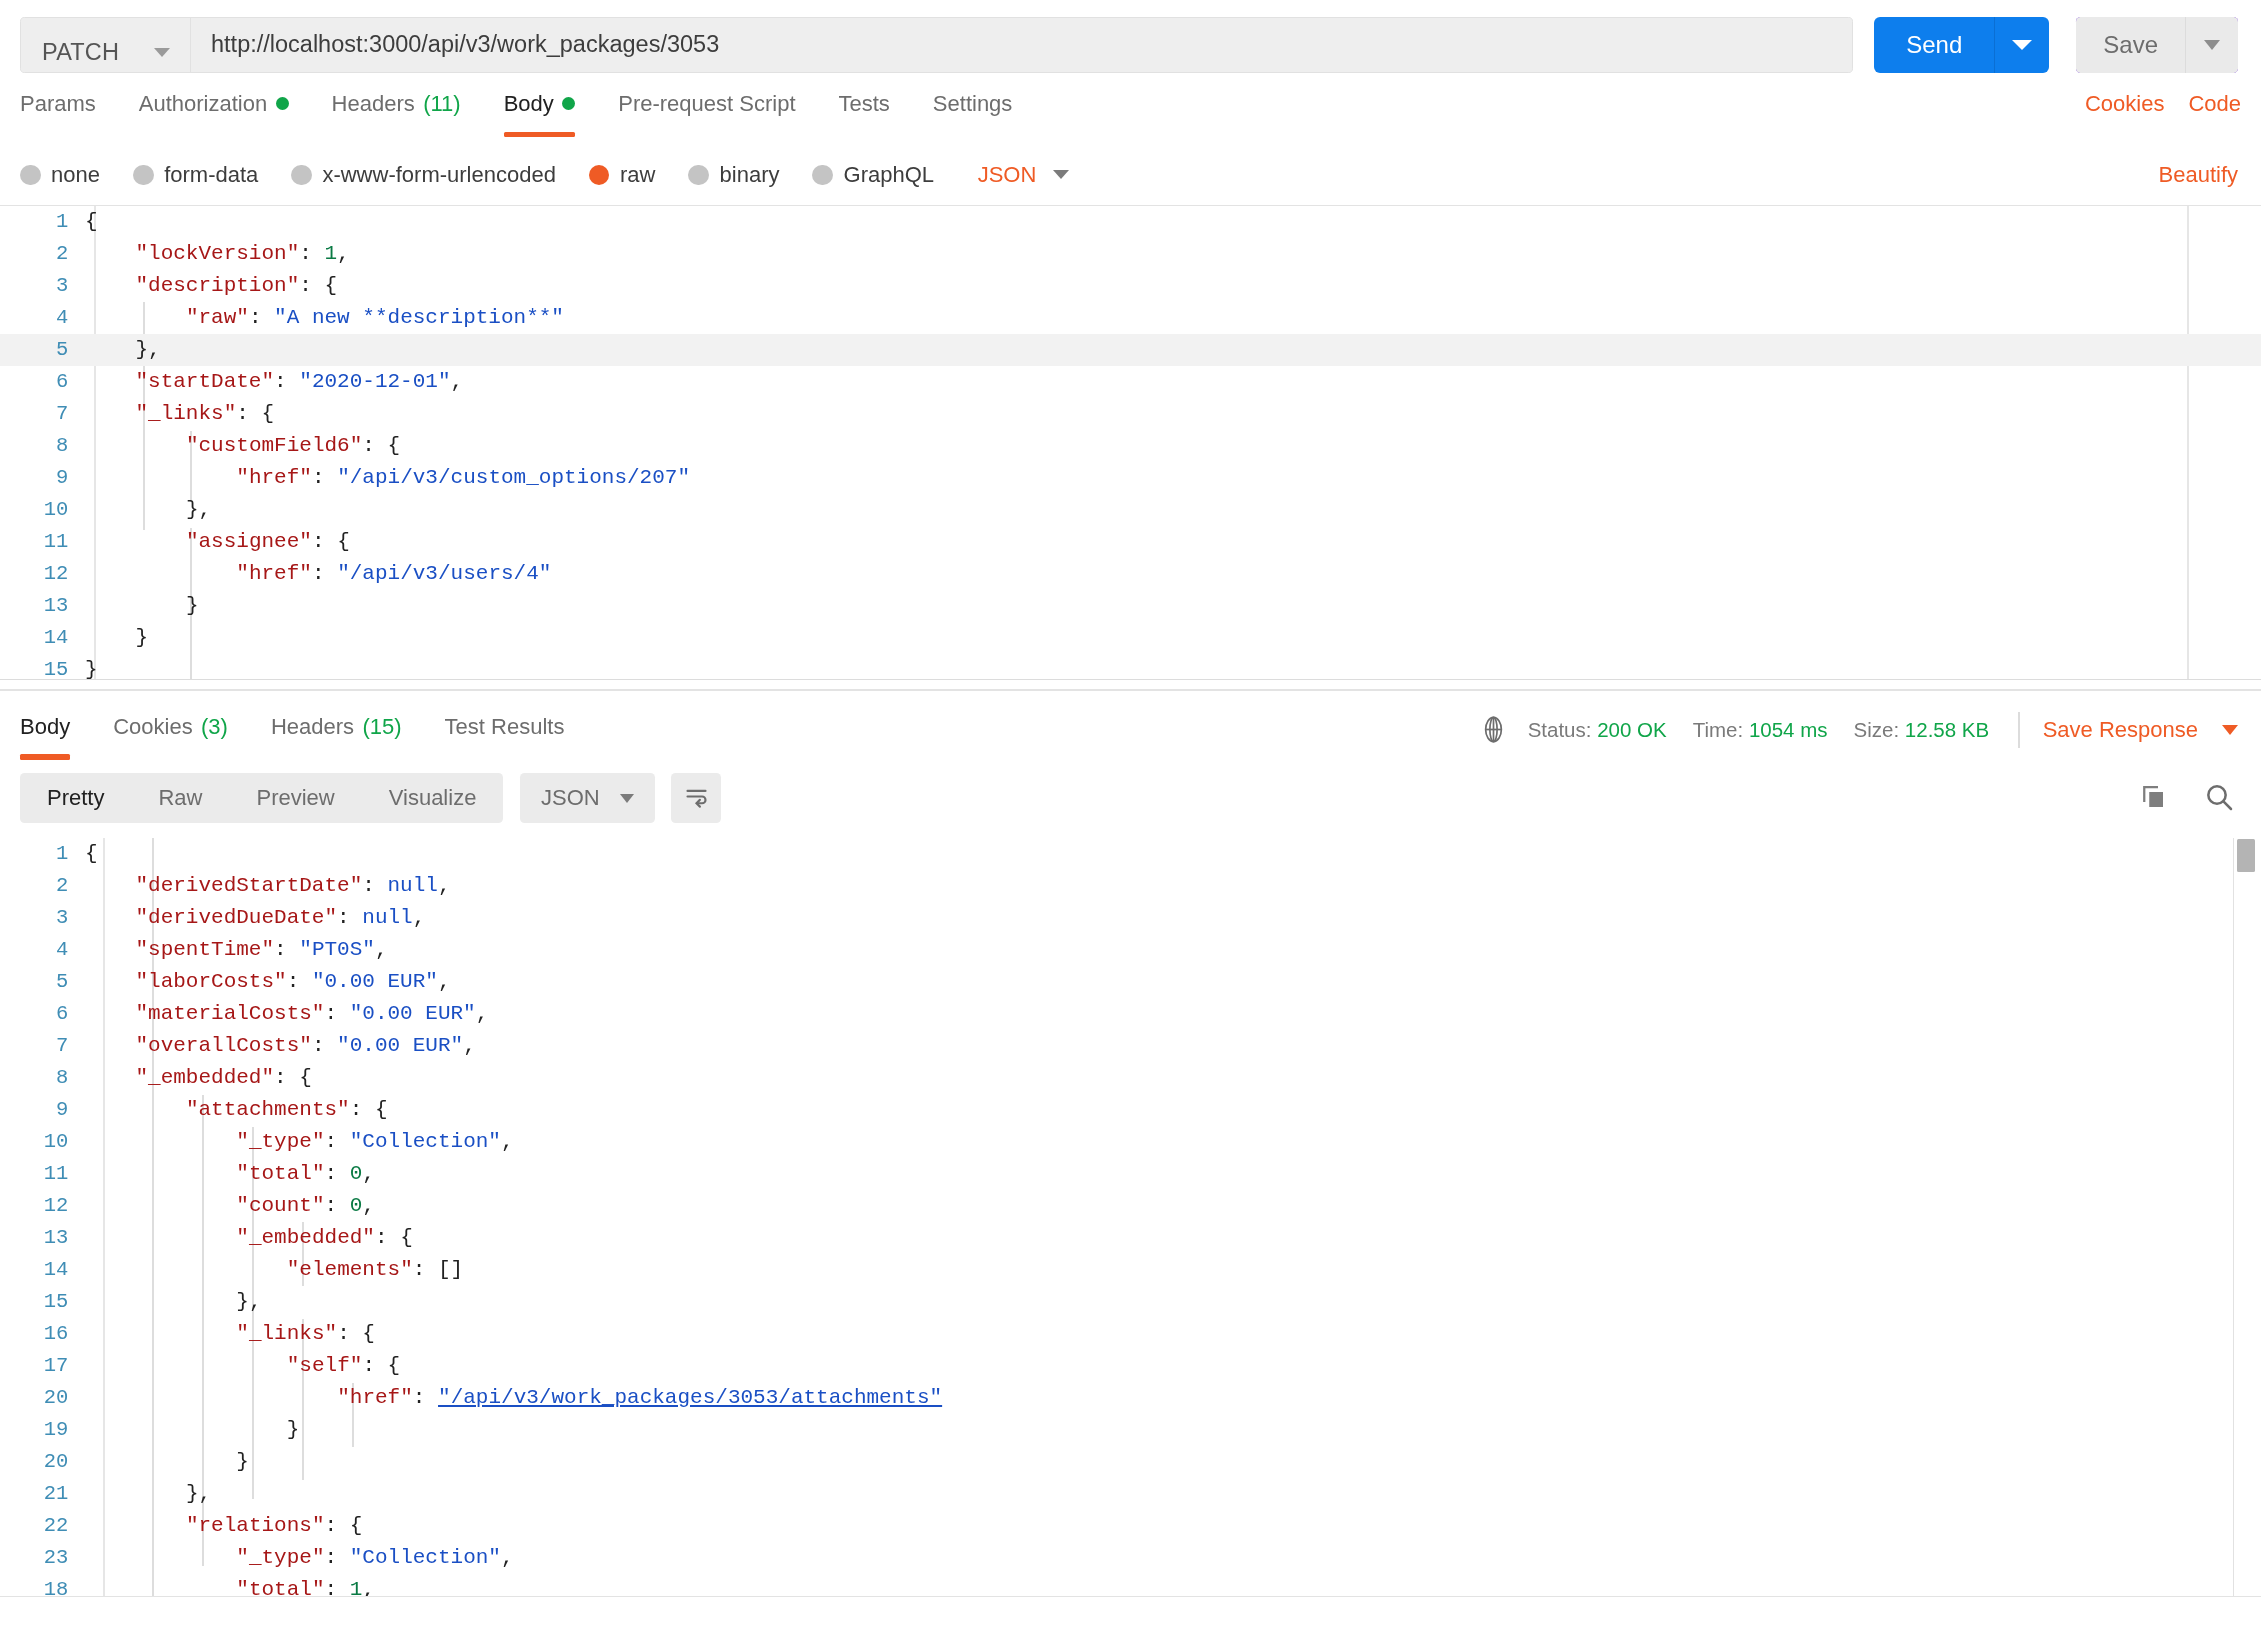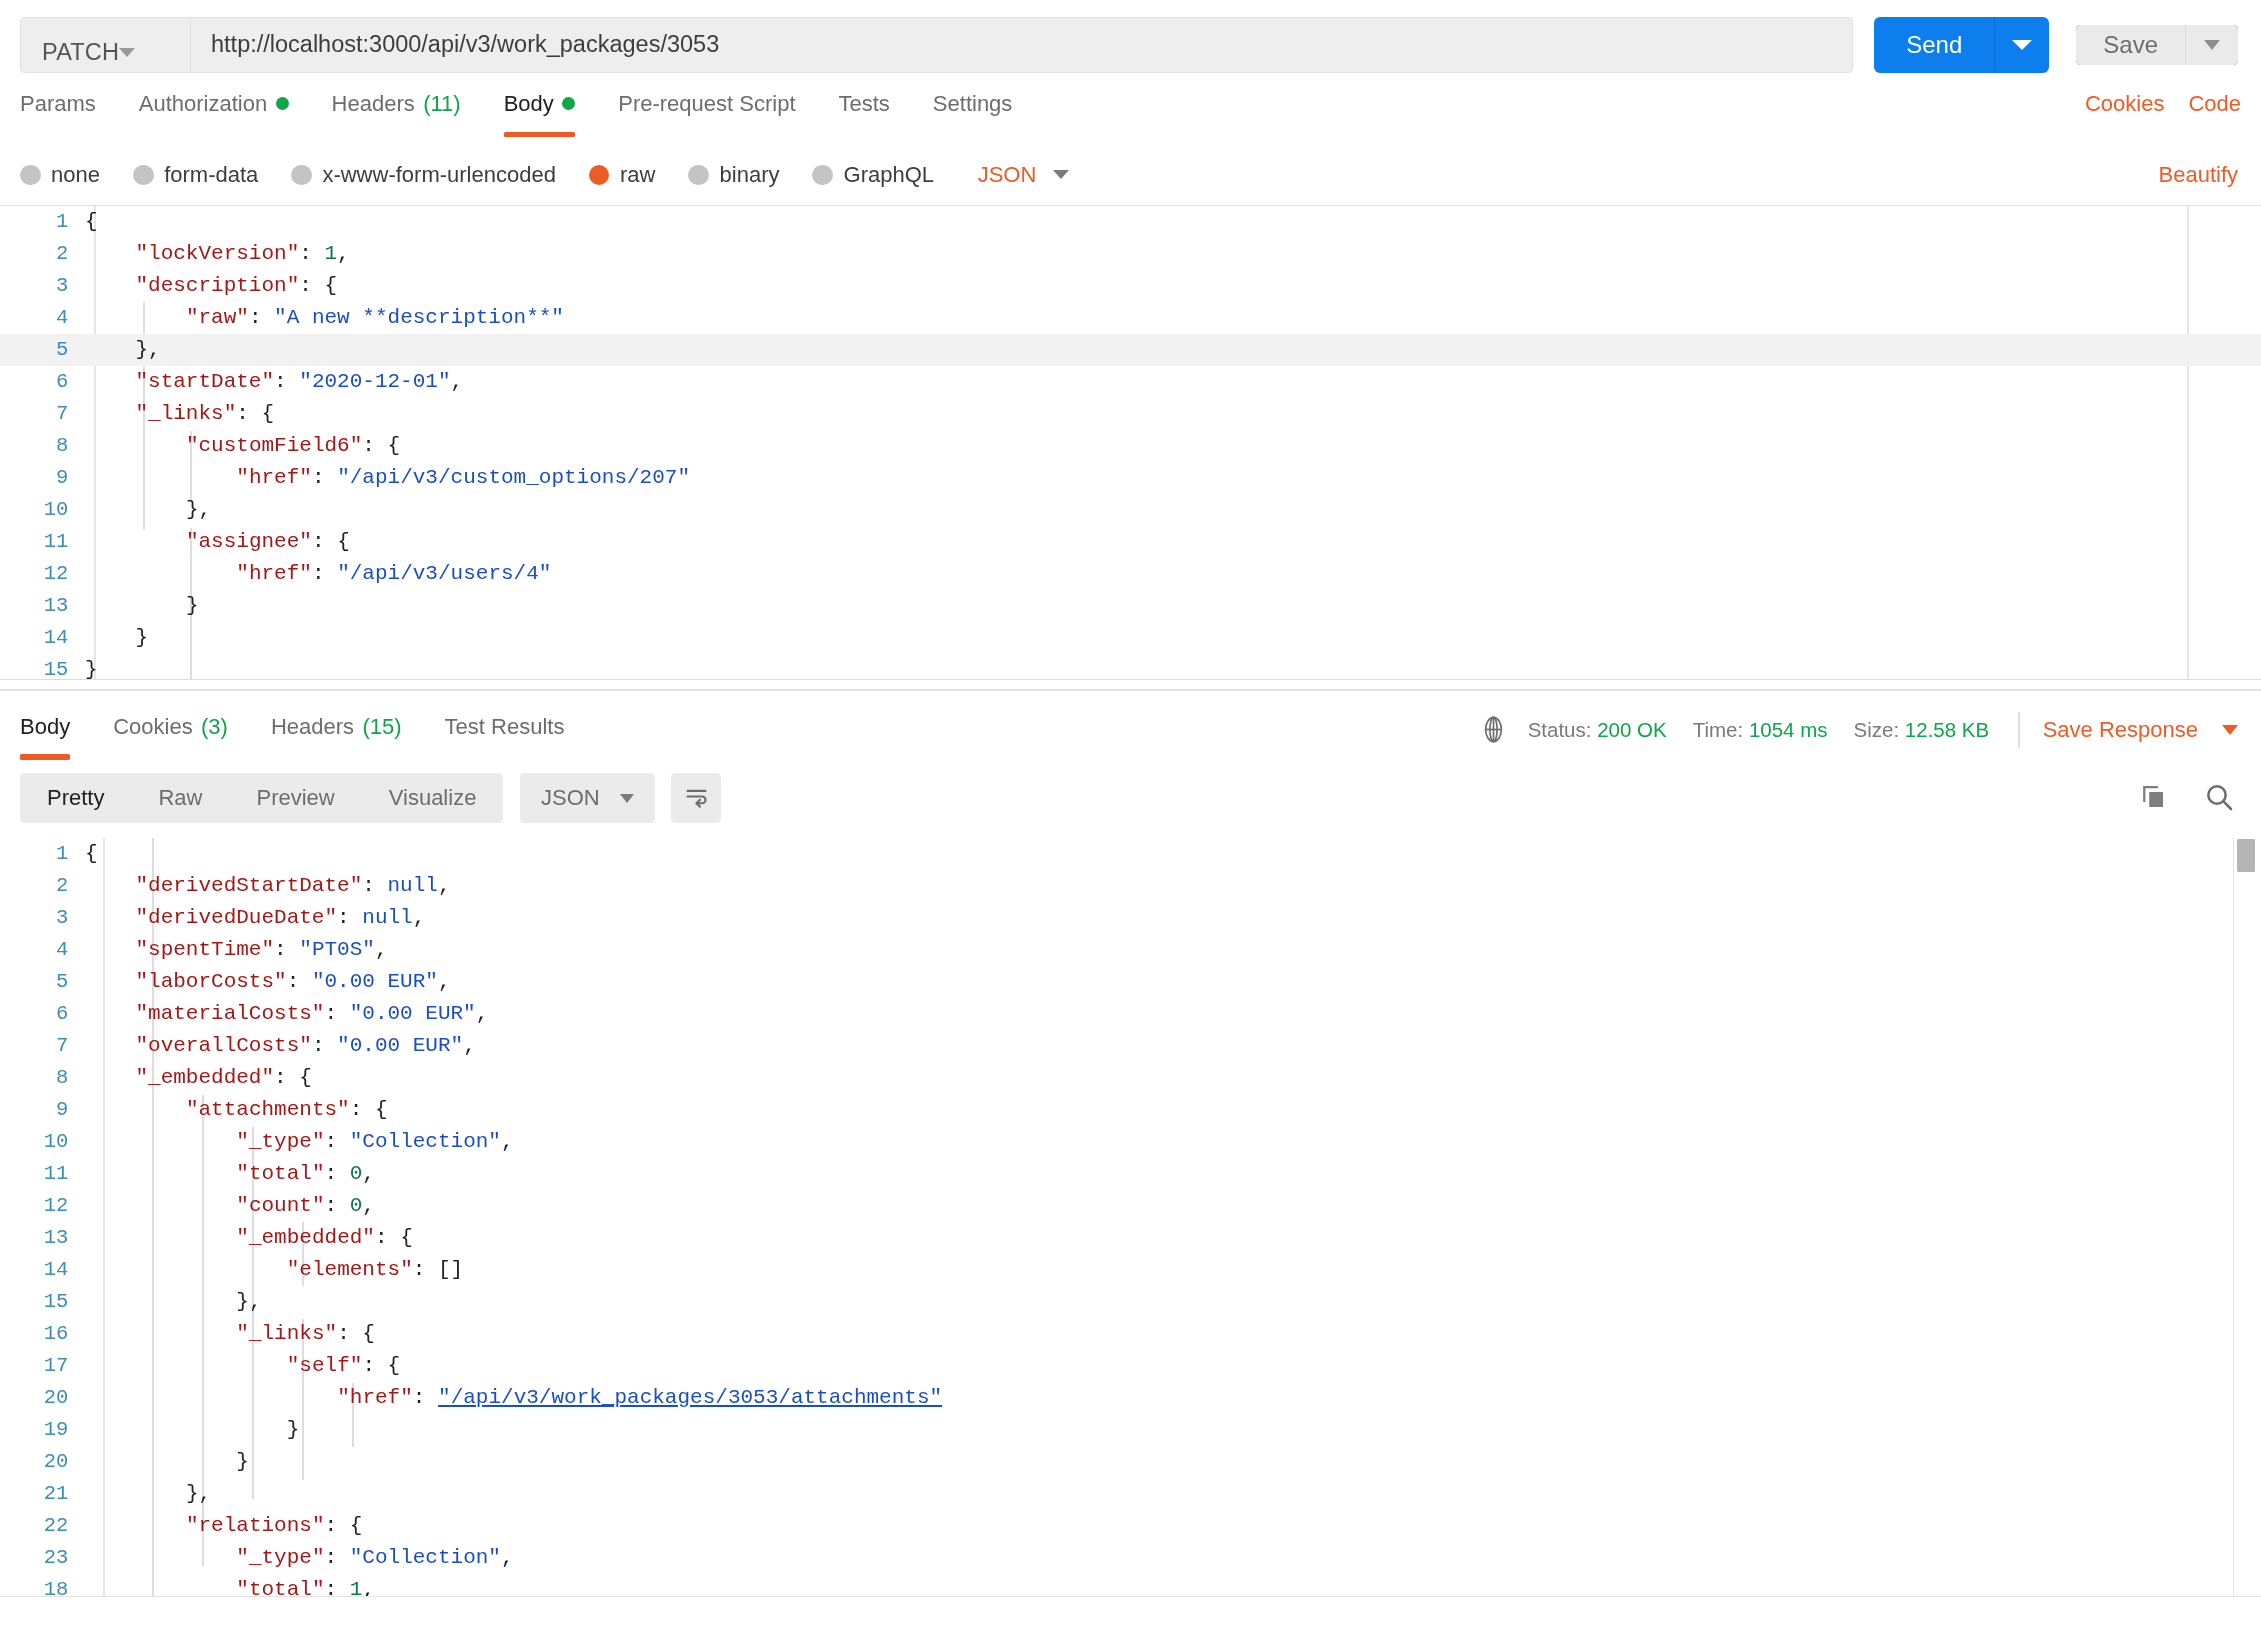--- a/index.html
+++ b/index.html
@@ -24,20 +24,21 @@
     height: 56px;
     border: 1.5px solid #e1e1e1;
     border-radius: 4.6px;
     background: #eeeeee;
     overflow: hidden;
   }
   .method-select {
     width: 170px;
     display: flex;
     align-items: center;
+    justify-content: space-between;
     padding: 16px 20px 0 21px;
     background: #eeeeee;
     border-right: 1.5px solid #e1e1e1;
     cursor: pointer;
   }
   .method-label {
     font-size: 23.5px;
     color: #555555;
     letter-spacing: 0.2px;
   }
@@ -90,21 +91,21 @@
   .send-caret {
     width: 0; height: 0;
     border-left: 10px solid transparent;
     border-right: 10px solid transparent;
     border-top: 10.6px solid #ffffff;
   }
   .save-group {
     display: flex;
     margin-left: 27px;
     margin-right: 3px;
-    height: 40px;
+    height: 56px;
     border-radius: 4.6px;
     overflow: hidden;
     background: #6d28d9;
   }
   .save-btn {
     background: #eaeaea;
     color: #6d6d6d;
     font-size: 24px;
     padding: 0 27px;
     display: flex;

